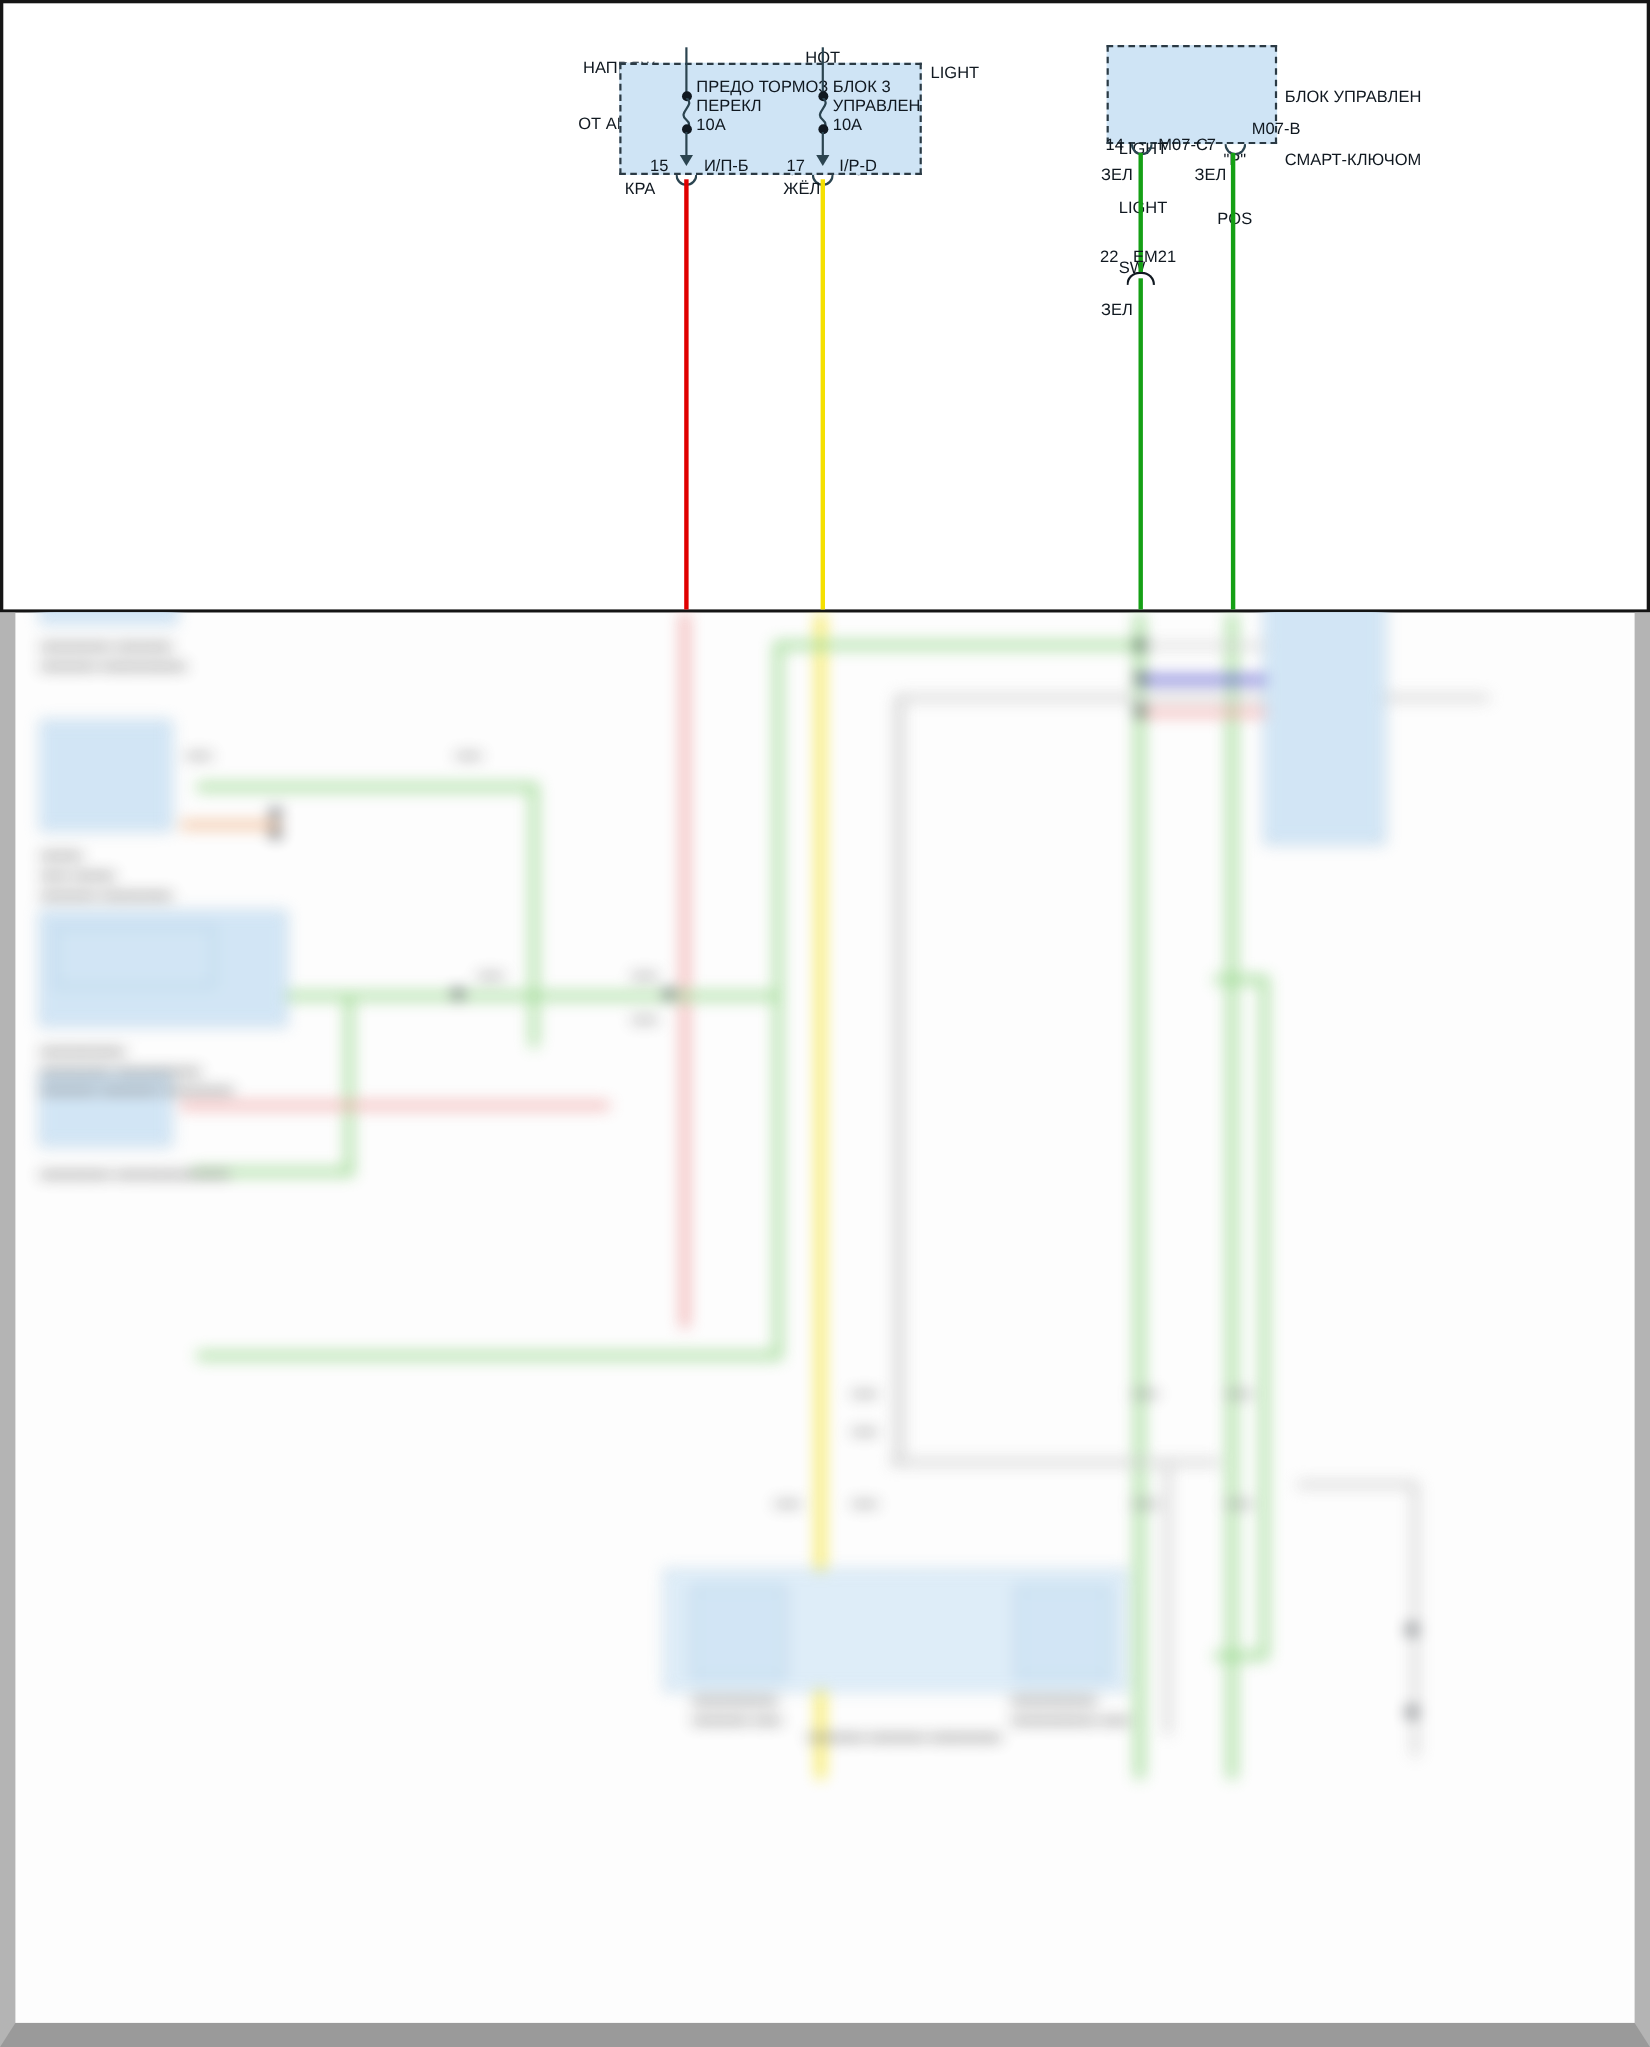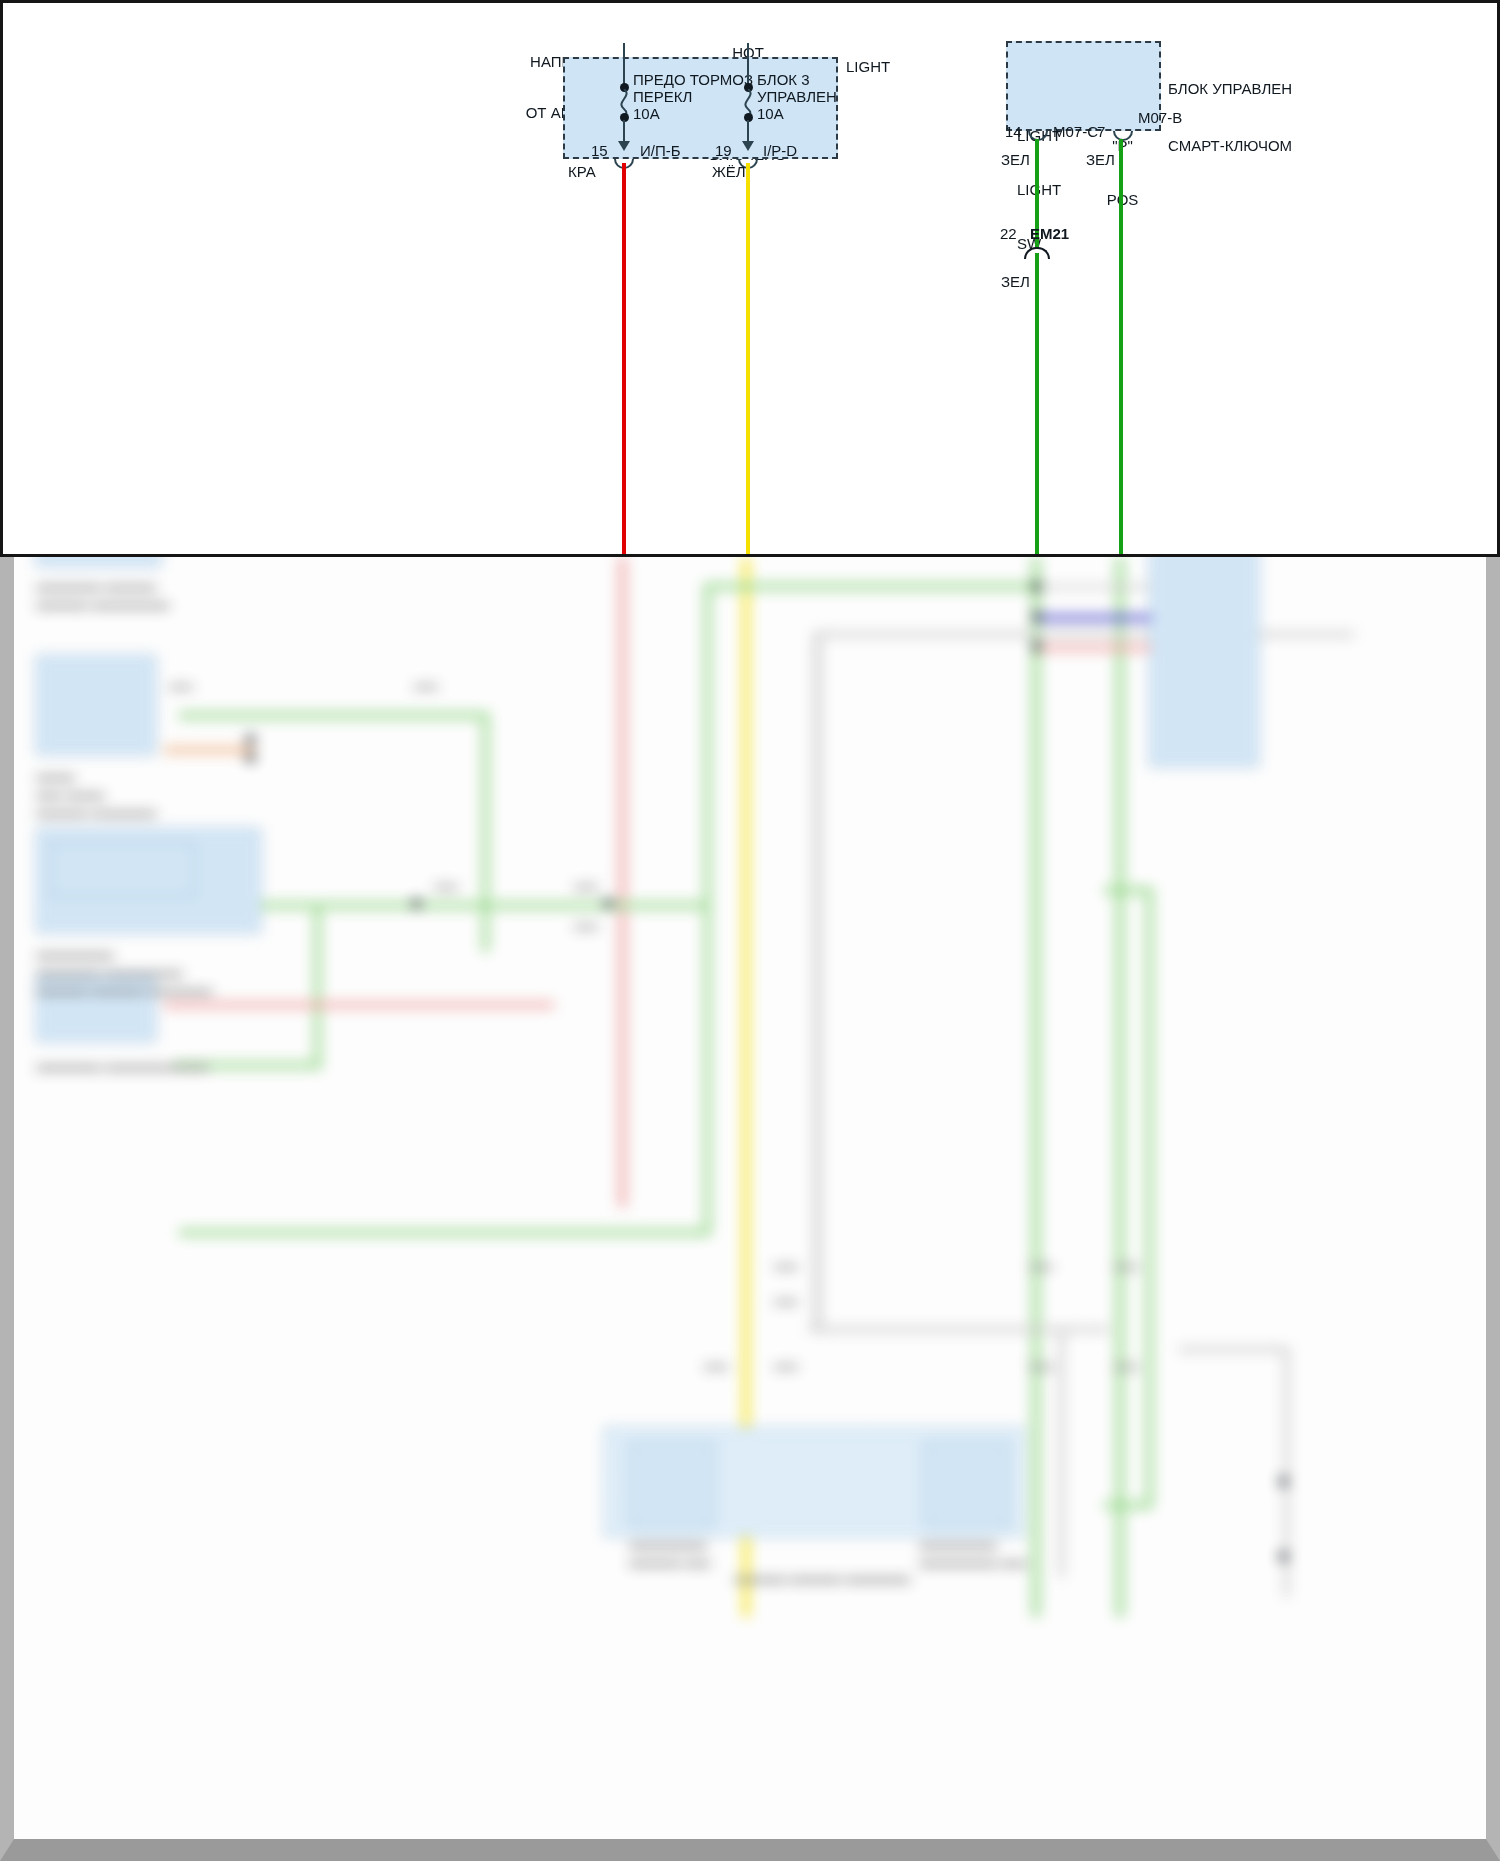--- a/index.html
+++ b/index.html
@@ -152,21 +152,21 @@
     </div>
     <div class="dot" style="left:741px;top:110px;"></div>
     <div class="wire w-drk" style="left:744px;top:117px;width:2px;height:25px;"></div>
     <div class="arrow" style="left:739px;top:138px;"></div>
 
     <div class="txt" style="left:754px;top:68px;">БЛОК 3</div>
     <div class="txt" style="left:754px;top:85px;">УПРАВЛЕН</div>
     <div class="txt" style="left:754px;top:102px;">10A</div>
 
     <div class="cup" style="left:735px;top:156px;"></div>
-    <div class="txt" style="left:712px;top:139px;">19</div>
+    <div class="txt" style="left:712px;top:139px;">17</div>
     <div class="txt" style="left:760px;top:139px;">I/P-D</div>
     <div class="txt" style="left:709px;top:160px;">ЖЁЛ</div>
 
     <div class="wire w-yel" style="left:743px;top:160px;width:4px;height:398px;"></div>
 
     <div class="box" style="left:1003px;top:38px;width:155px;height:90px;"></div>
 
     <div class="txt" style="left:1014px;top:88px;line-height:18px;">
       <div>LIGHT</div>
       <div>LIGHT</div>
@@ -183,21 +183,21 @@
       <div>СМАРТ-КЛЮЧОМ</div>
     </div>
 
     <div class="cup" style="left:1025px;top:128px;"></div>
     <div class="txt" style="left:1002px;top:120px;">14</div>
     <div class="txt" style="left:1050px;top:120px;">M07-C</div>
     <div class="txt" style="left:998px;top:148px;">ЗЕЛ</div>
     <div class="wire w-grn" style="left:1032px;top:136px;width:4px;height:110px;"></div>
 
     <div class="txt" style="left:997px;top:222px;">22</div>
-    <div class="txt" style="left:1027px;top:222px;font-weight:bold;">EM21</div>
+    <div class="txt" style="left:1027px;top:222px;">EM21</div>
     <div class="hat" style="left:1021px;top:244px;"></div>
     <div class="txt" style="left:998px;top:270px;">ЗЕЛ</div>
     <div class="wire w-grn" style="left:1032px;top:250px;width:4px;height:308px;"></div>
 
     <div class="cup" style="left:1110px;top:128px;"></div>
     <div class="txt" style="left:1094px;top:120px;">7</div>
     <div class="txt" style="left:1135px;top:106px;">M07-B</div>
     <div class="txt" style="left:1083px;top:148px;">ЗЕЛ</div>
     <div class="wire w-grn" style="left:1116px;top:136px;width:4px;height:422px;"></div>
 

